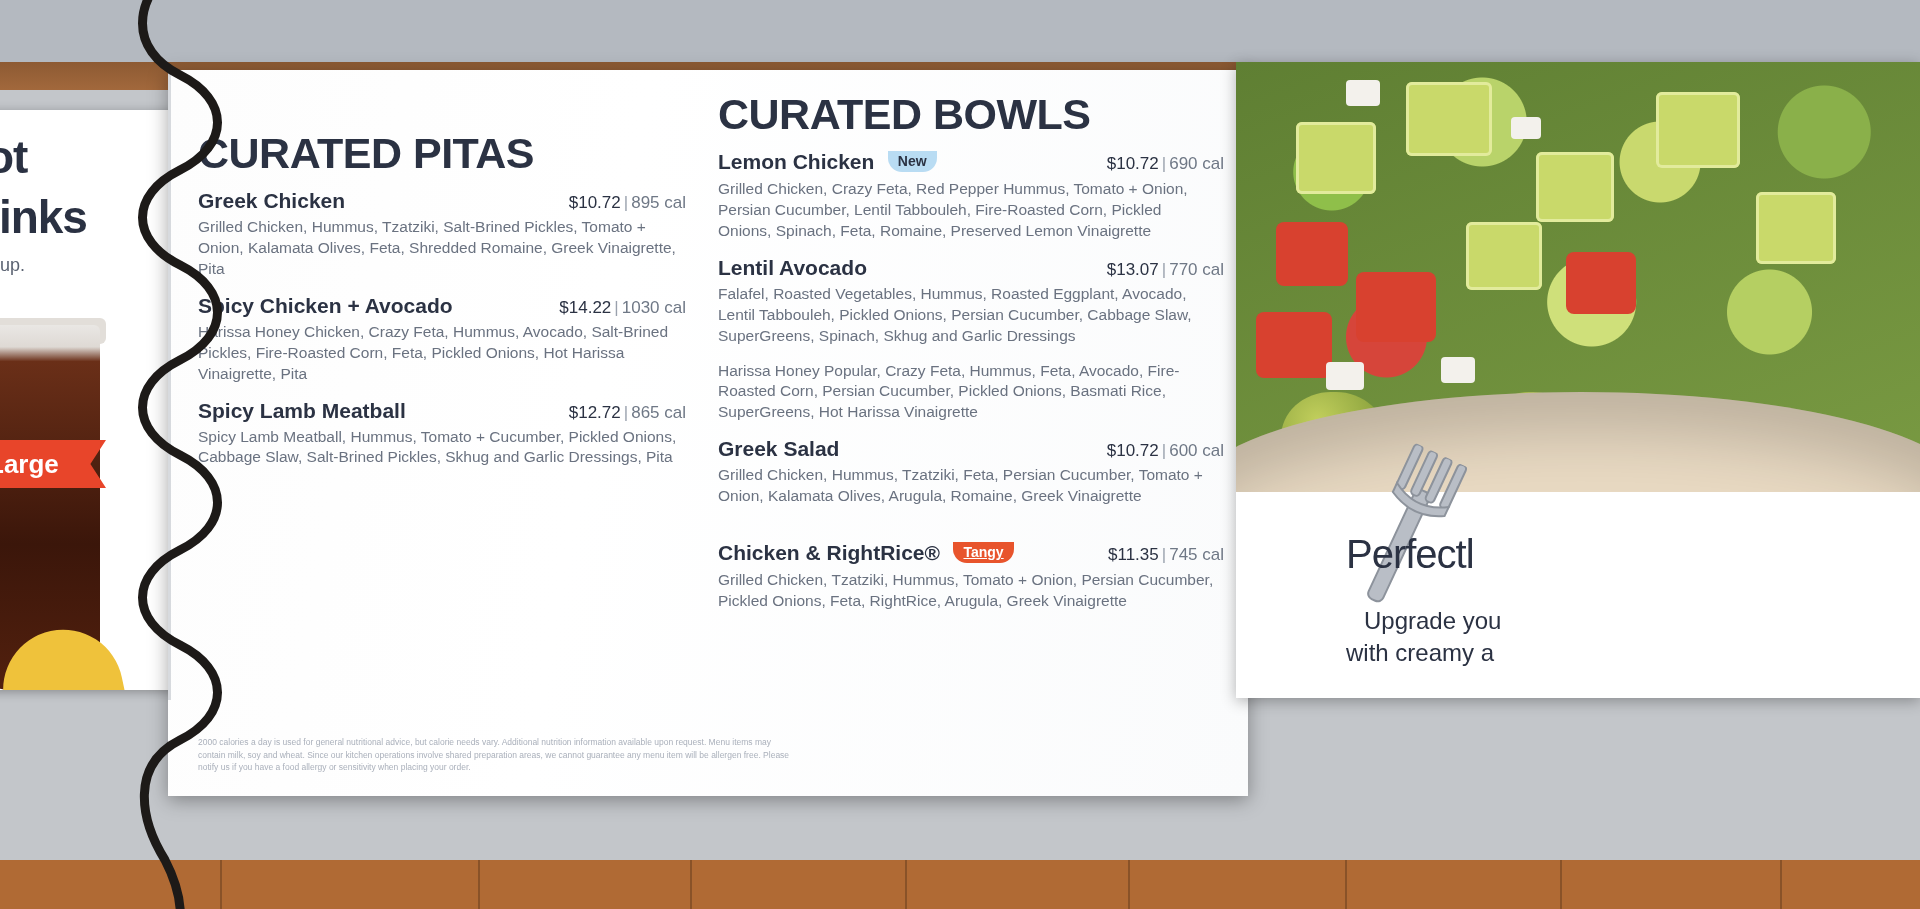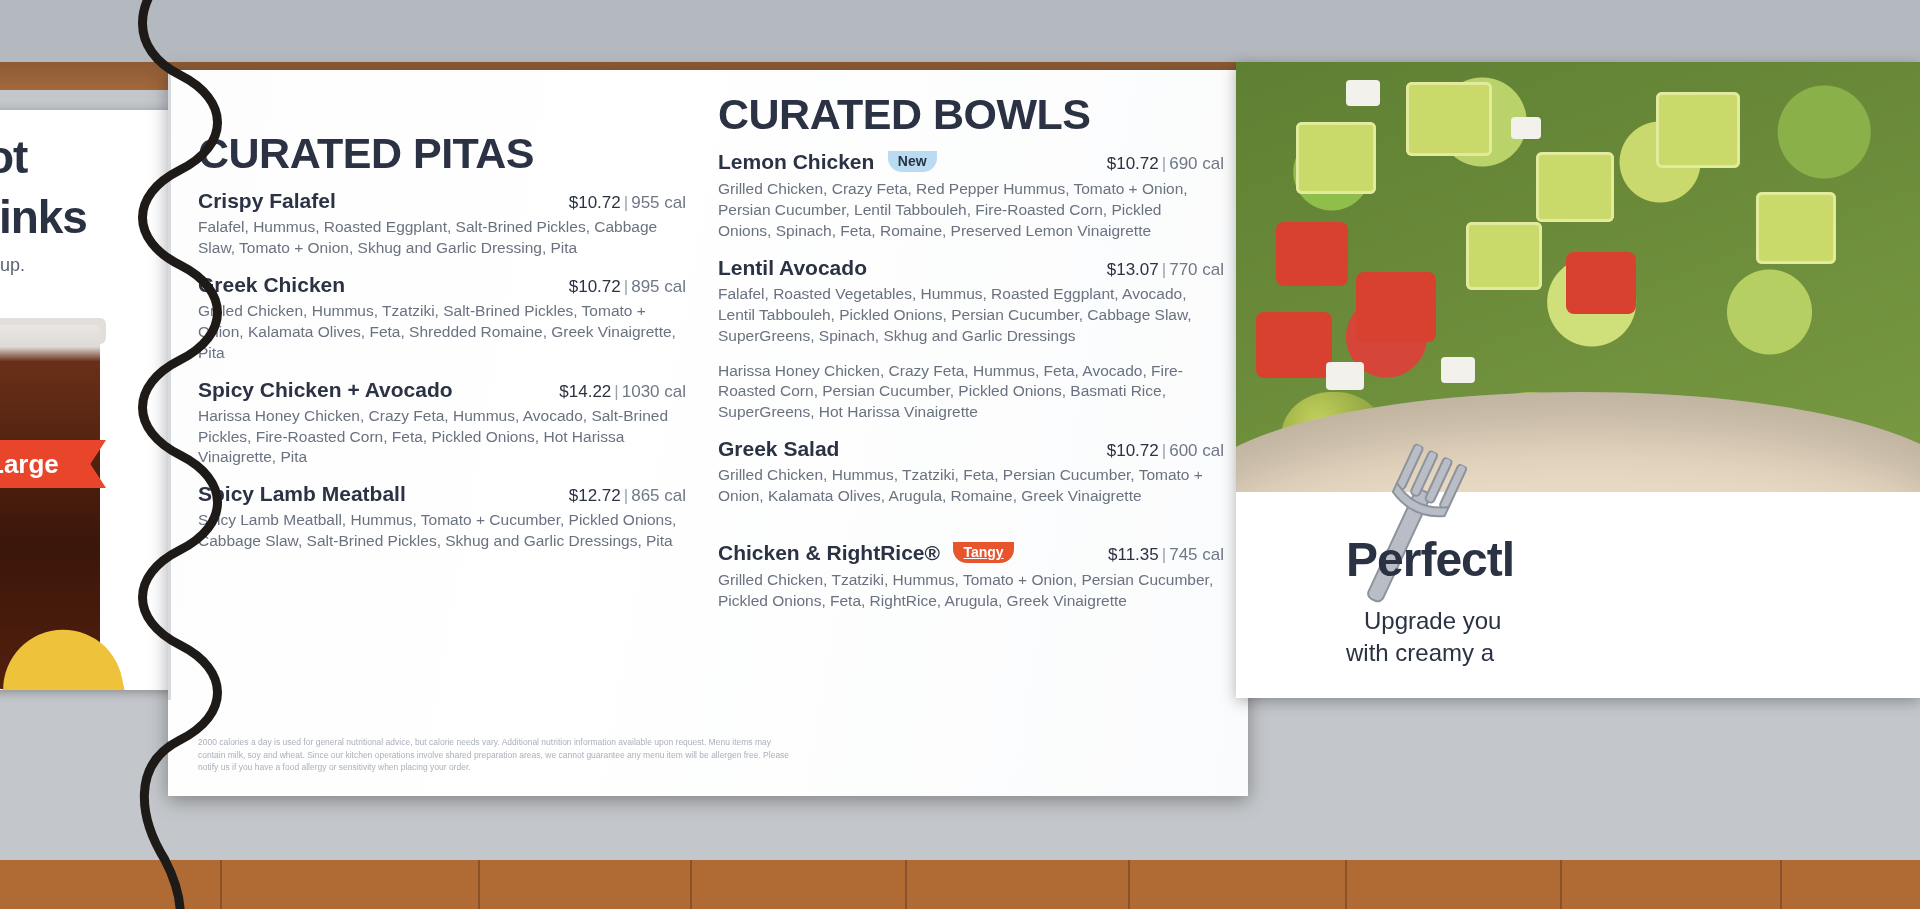--- a/index.html
+++ b/index.html
@@ -97,21 +97,21 @@
       linear-gradient(160deg,#5f7f33,#7c9d44);
   }
   .avo{position:absolute;background:#c9d96a;border-radius:6px;box-shadow:inset 0 0 0 3px #e2eb9c;}
   .tom{position:absolute;background:#d8412f;border-radius:8px;}
   .feta{position:absolute;background:#f3f1ec;border-radius:4px;}
   .sprout{position:absolute;background:radial-gradient(circle at 35% 30%,#c2cf5c,#6f8c2e);border-radius:50% 50% 45% 55%;}
   .bowl{position:absolute;left:-40px;top:330px;width:770px;height:330px;background:#e8d9c2;border-radius:50%/30% 30% 70% 70%;}
   .bowl-shadow{position:absolute;left:-40px;top:330px;width:770px;height:330px;border-radius:50%/30% 30% 70% 70%;
     box-shadow:inset 0 40px 60px rgba(0,0,0,.18);}
   .right-white{position:absolute;left:0;top:430px;width:684px;height:268px;background:#fff;}
-  .right-title{position:absolute;left:110px;top:470px;font-size:48px;font-weight:700;color:#2b3243;letter-spacing:-1px;}
+  .right-title{position:absolute;left:110px;top:470px;font-size:40px;font-weight:400;color:#2b3243;letter-spacing:-1px;}
   .right-sub1{position:absolute;left:128px;top:545px;font-size:24px;color:#2b3243;}
   .right-sub2{position:absolute;left:110px;top:577px;font-size:24px;color:#2b3243;}
   .fork{position:absolute;left:90px;top:390px;width:180px;height:170px;transform:rotate(25deg);}
 </style>
 </head>
 <body>
 
 <div class="wall">
   <div class="wall-top"></div>
   <div class="wall-band"></div>
@@ -142,29 +142,20 @@
 </div>
 
 <div class="board">
   <div class="board-inner"></div>
   <div class="board-left-rule"></div>
 
   <div class="col col-left">
     <h1 class="section-title">CURATED PITAS</h1>
 
     <div style="padding-left:8px;padding-right:4px;">
-      <div class="item">
-        <div class="item-head">
-          <span class="item-name">Crispy Falafel</span>
-          <span class="item-price">
-            <span>$10.72</span><span class="sep">|</span><span class="cal">955 cal</span>
-          </span>
-        </div>
-        <div class="item-desc">Falafel, Hummus, Roasted Eggplant, Salt-Brined Pickles, Cabbage Slaw, Tomato + Onion, Skhug and Garlic Dressing, Pita</div>
-      </div>
 
       <div class="item">
         <div class="item-head">
           <span class="item-name">Greek Chicken</span>
           <span class="item-price">
             <span>$10.72</span><span class="sep">|</span><span class="cal">895 cal</span>
           </span>
         </div>
         <div class="item-desc">Grilled Chicken, Hummus, Tzatziki, Salt-Brined Pickles, Tomato + Onion, Kalamata Olives, Feta, Shredded Romaine, Greek Vinaigrette, Pita</div>
       </div>
@@ -212,21 +203,21 @@
         <div class="item-head">
           <span class="item-name">Lentil Avocado</span>
           <span class="item-price">
             <span>$13.07</span><span class="sep">|</span><span class="cal">770 cal</span>
           </span>
         </div>
         <div class="item-desc">Falafel, Roasted Vegetables, Hummus, Roasted Eggplant, Avocado, Lentil Tabbouleh, Pickled Onions, Persian Cucumber, Cabbage Slaw, SuperGreens, Spinach, Skhug and Garlic Dressings</div>
       </div>
 
       <div class="item">
-        <div class="item-desc">Harissa Honey Chicken, Crazy Feta, Hummus, Feta, Avocado, Fire-Roasted Corn, Persian Cucumber, Pickled Onions, Basmati Rice, SuperGreens, Hot Harissa Vinaigrette</div>
+        <div class="item-desc">Harissa Honey Popular, Crazy Feta, Hummus, Feta, Avocado, Fire-Roasted Corn, Persian Cucumber, Pickled Onions, Basmati Rice, SuperGreens, Hot Harissa Vinaigrette</div>
       </div>
 
       <div class="item">
         <div class="item-head">
           <span class="item-name">Greek Salad</span>
           <span class="item-price">
             <span>$10.72</span><span class="sep">|</span><span class="cal">600 cal</span>
           </span>
         </div>
         <div class="item-desc">Grilled Chicken, Hummus, Tzatziki, Feta, Persian Cucumber, Tomato + Onion, Kalamata Olives, Arugula, Romaine, Greek Vinaigrette</div>

